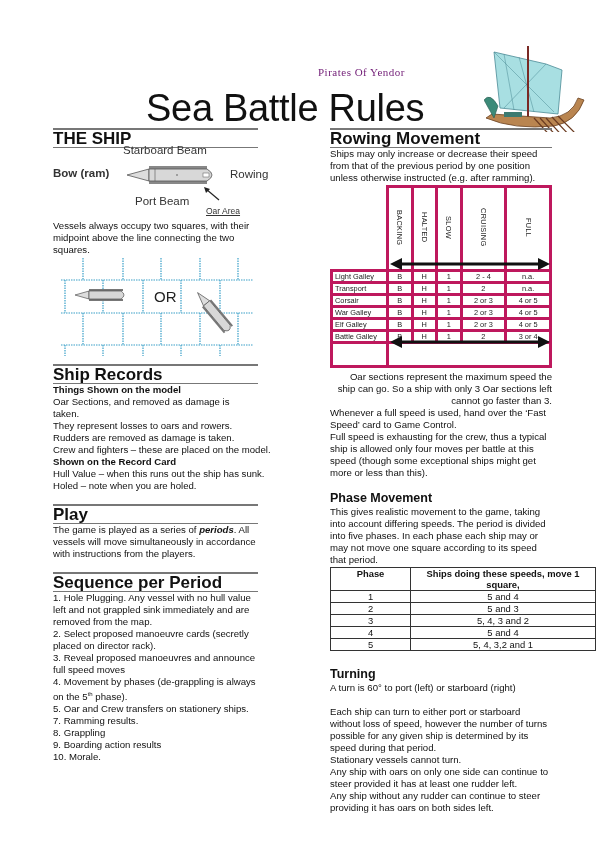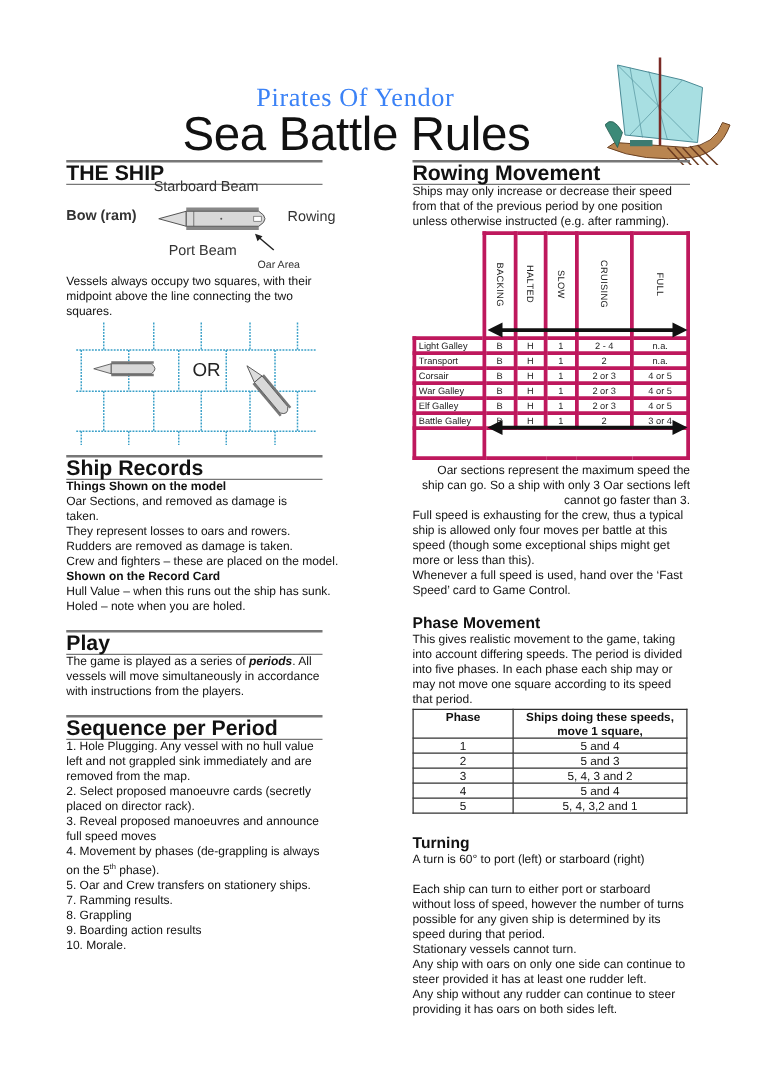--- a/index.html
+++ b/index.html
@@ -1,51 +1,51 @@
 <!DOCTYPE html>
 <html><head>
 <meta charset="utf-8">
 <style>
   * { box-sizing: border-box; margin: 0; padding: 0; }
   html, body { width: 610px; height: 863px; background: #ffffff; overflow: hidden; }
   body { position: relative; font-family: "Liberation Sans", sans-serif; color: #111; }
 
   .header { position: absolute; left: 0; top: 0; width: 610px; height: 128px; }
-  .subtitle { position: absolute; left: 205px; top: 66px; width: 200px; text-align: left;
-    font-family: "Liberation Serif", serif; font-size: 21px; letter-spacing: 0.5px; color: #3b82f6; }
+  .subtitle { position: absolute; left: 205px; top: 66px; width: 200px; text-align: right;
+    font-family: "Liberation Serif", serif; font-size: 11px; letter-spacing: 0.5px; color: #701a75; }
   .title { position: absolute; left: 146px; top: 88px; font-size: 38px; line-height: 40px; color: #111; letter-spacing: -0.3px; }
   .ship-art { position: absolute; left: 484px; top: 22px; width: 120px; height: 110px; }
 
   .col { position: absolute; top: 128px; }
   .left { left: 53px; width: 205px; }
   .right { left: 330px; width: 222px; }
 
   .rule { height: 2px; background: #777; }
   .sec-title { font-size: 17px; font-weight: bold; line-height: 15px; padding: 1px 0 1px 0; }
   .sec-title-nobottom { font-size: 12.5px; font-weight: bold; line-height: 15px; }
   .sub-rule { height: 1px; background: #777; }
   p, .txt { font-size: 9.6px; line-height: 12px; }
   .bold { font-weight: bold; }
 
   
   .diagram { position: relative; height: 72px; }
   .diagram .lbl { position: absolute; font-size: 11.5px; color: #333; }
-  .diagram .small { font-size: 8.5px; }
+  .diagram .small { font-size: 8.5px; text-decoration: underline; }
 
   .grid-diagram { position: relative; height: 102px; margin-top: 0px; }
 
   
   .row-table { position: relative; width: 222px; margin-top: 1px; }
   table { border-collapse: collapse; }
   .rt td { font-size: 7.4px; height: 9.6px; line-height: 9px; text-align: center; border: 3px solid #be185d; padding: 0; color: #222; }
   .rt td.name { text-align: left; padding-left: 2px; width: 56px; }
   .rt .hdr td { height: 84px; vertical-align: middle; }
   .vert { writing-mode: vertical-rl; font-size: 7.4px; letter-spacing: 0.3px; display: inline-block; }
 
-  .phase-table { width: 220px; margin-top: 1px; }
+  .phase-table { width: 266px; margin-top: 1px; }
   .phase-table td { border: 1px solid #333; font-size: 9.4px; line-height: 11px; text-align: center; padding: 0; }
   .phase-table .ph-h td { font-weight: bold; }
 </style>
 </head>
 <body>
 
 <div class="header">
   <div class="subtitle">Pirates Of Yendor</div>
   <div class="title">Sea Battle Rules</div>
   <svg class="ship-art" viewBox="0 0 120 110">
@@ -259,22 +259,22 @@
       <polygon points="160,7 148,1 148,13" fill="#111"></polygon>
     </svg>
     <svg style="position:absolute; left:60px; top:150px;" width="162" height="14" viewBox="0 0 162 14">
       <line x1="10" y1="7" x2="150" y2="7" stroke="#111" stroke-width="3"></line>
       <polygon points="0,7 12,1 12,13" fill="#111"></polygon>
       <polygon points="160,7 148,1 148,13" fill="#111"></polygon>
     </svg>
   </div>
 
   <p style="margin-top:3px;text-align:right;">Oar sections represent the maximum speed the ship can go.  So a ship with only 3 Oar sections left cannot go faster than 3.</p>
+  <p>Whenever a full speed is used, hand over the ‘Fast Speed’ card to Game Control.</p>
   <p>Full speed is exhausting for the crew, thus a typical ship is allowed only four moves per battle at this speed (though some exceptional ships might get more or less than this).</p>
-  <p>Whenever a full speed is used, hand over the ‘Fast Speed’ card to Game Control.</p>
 
   <div style="height:12px;"></div>
   <div class="sec-title-nobottom">Phase Movement</div>
   <p>This gives realistic movement to the game, taking into account differing speeds.  The period is divided into five phases.  In each phase each ship may or may not move one square according to its speed that period.</p>
   <table class="phase-table">
     <tbody>
         <tr class="ph-h">
       <td style="width:80px; vertical-align:top;">Phase</td>
       <td>Ships doing these speeds, move 1 square,</td>
     </tr>

